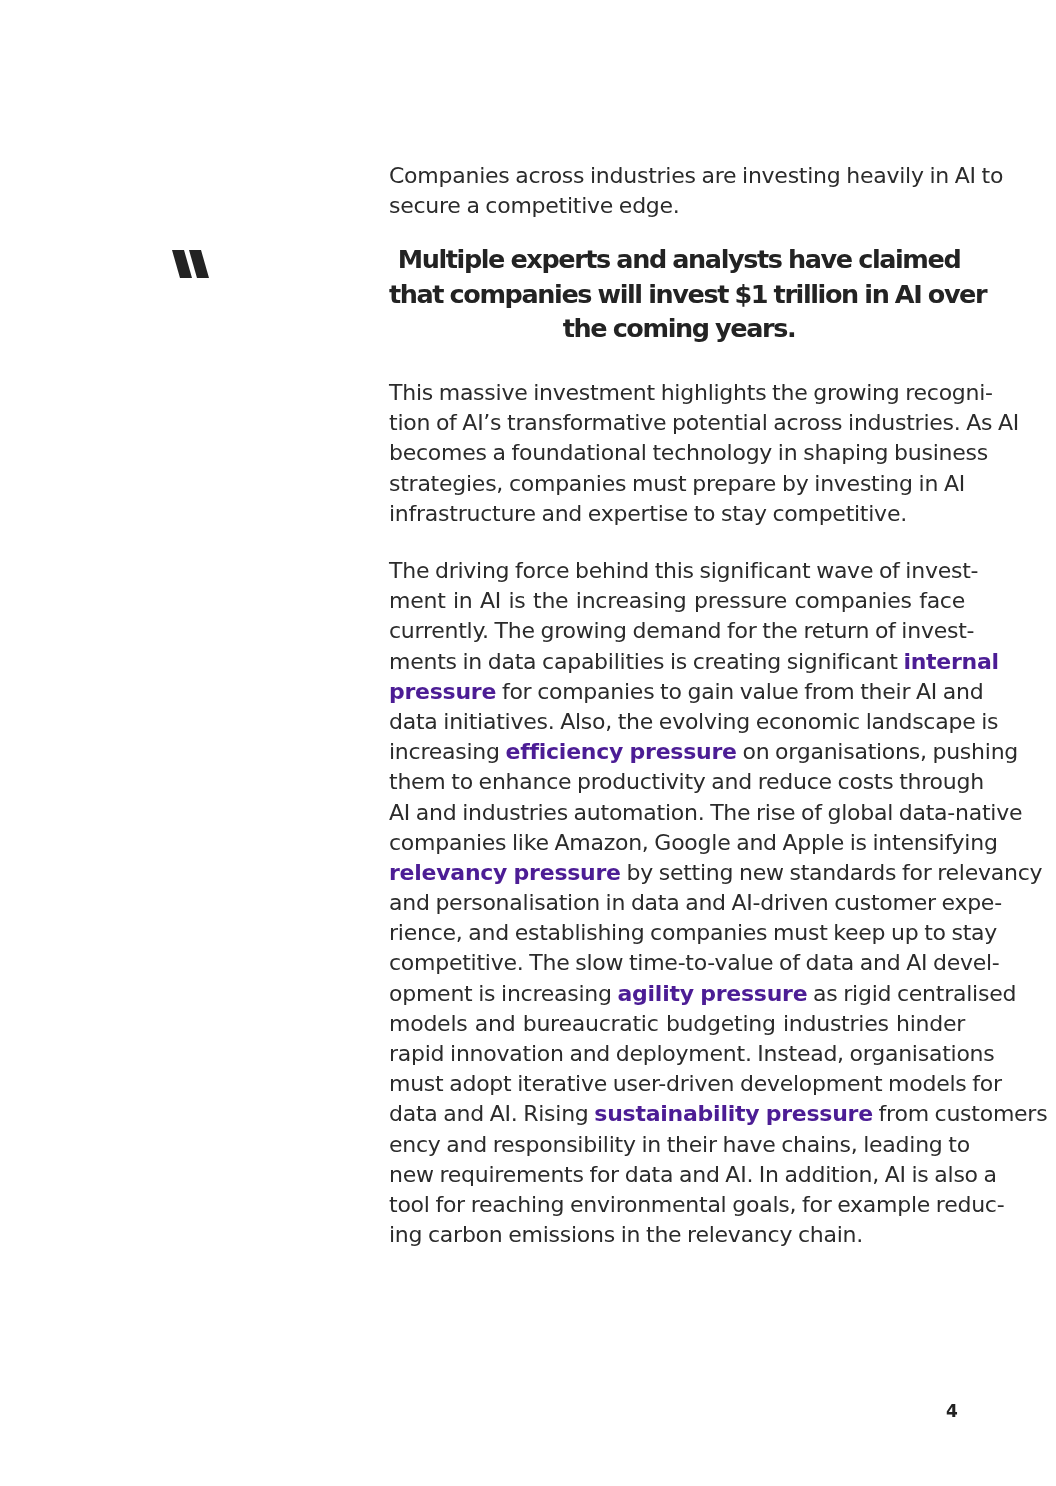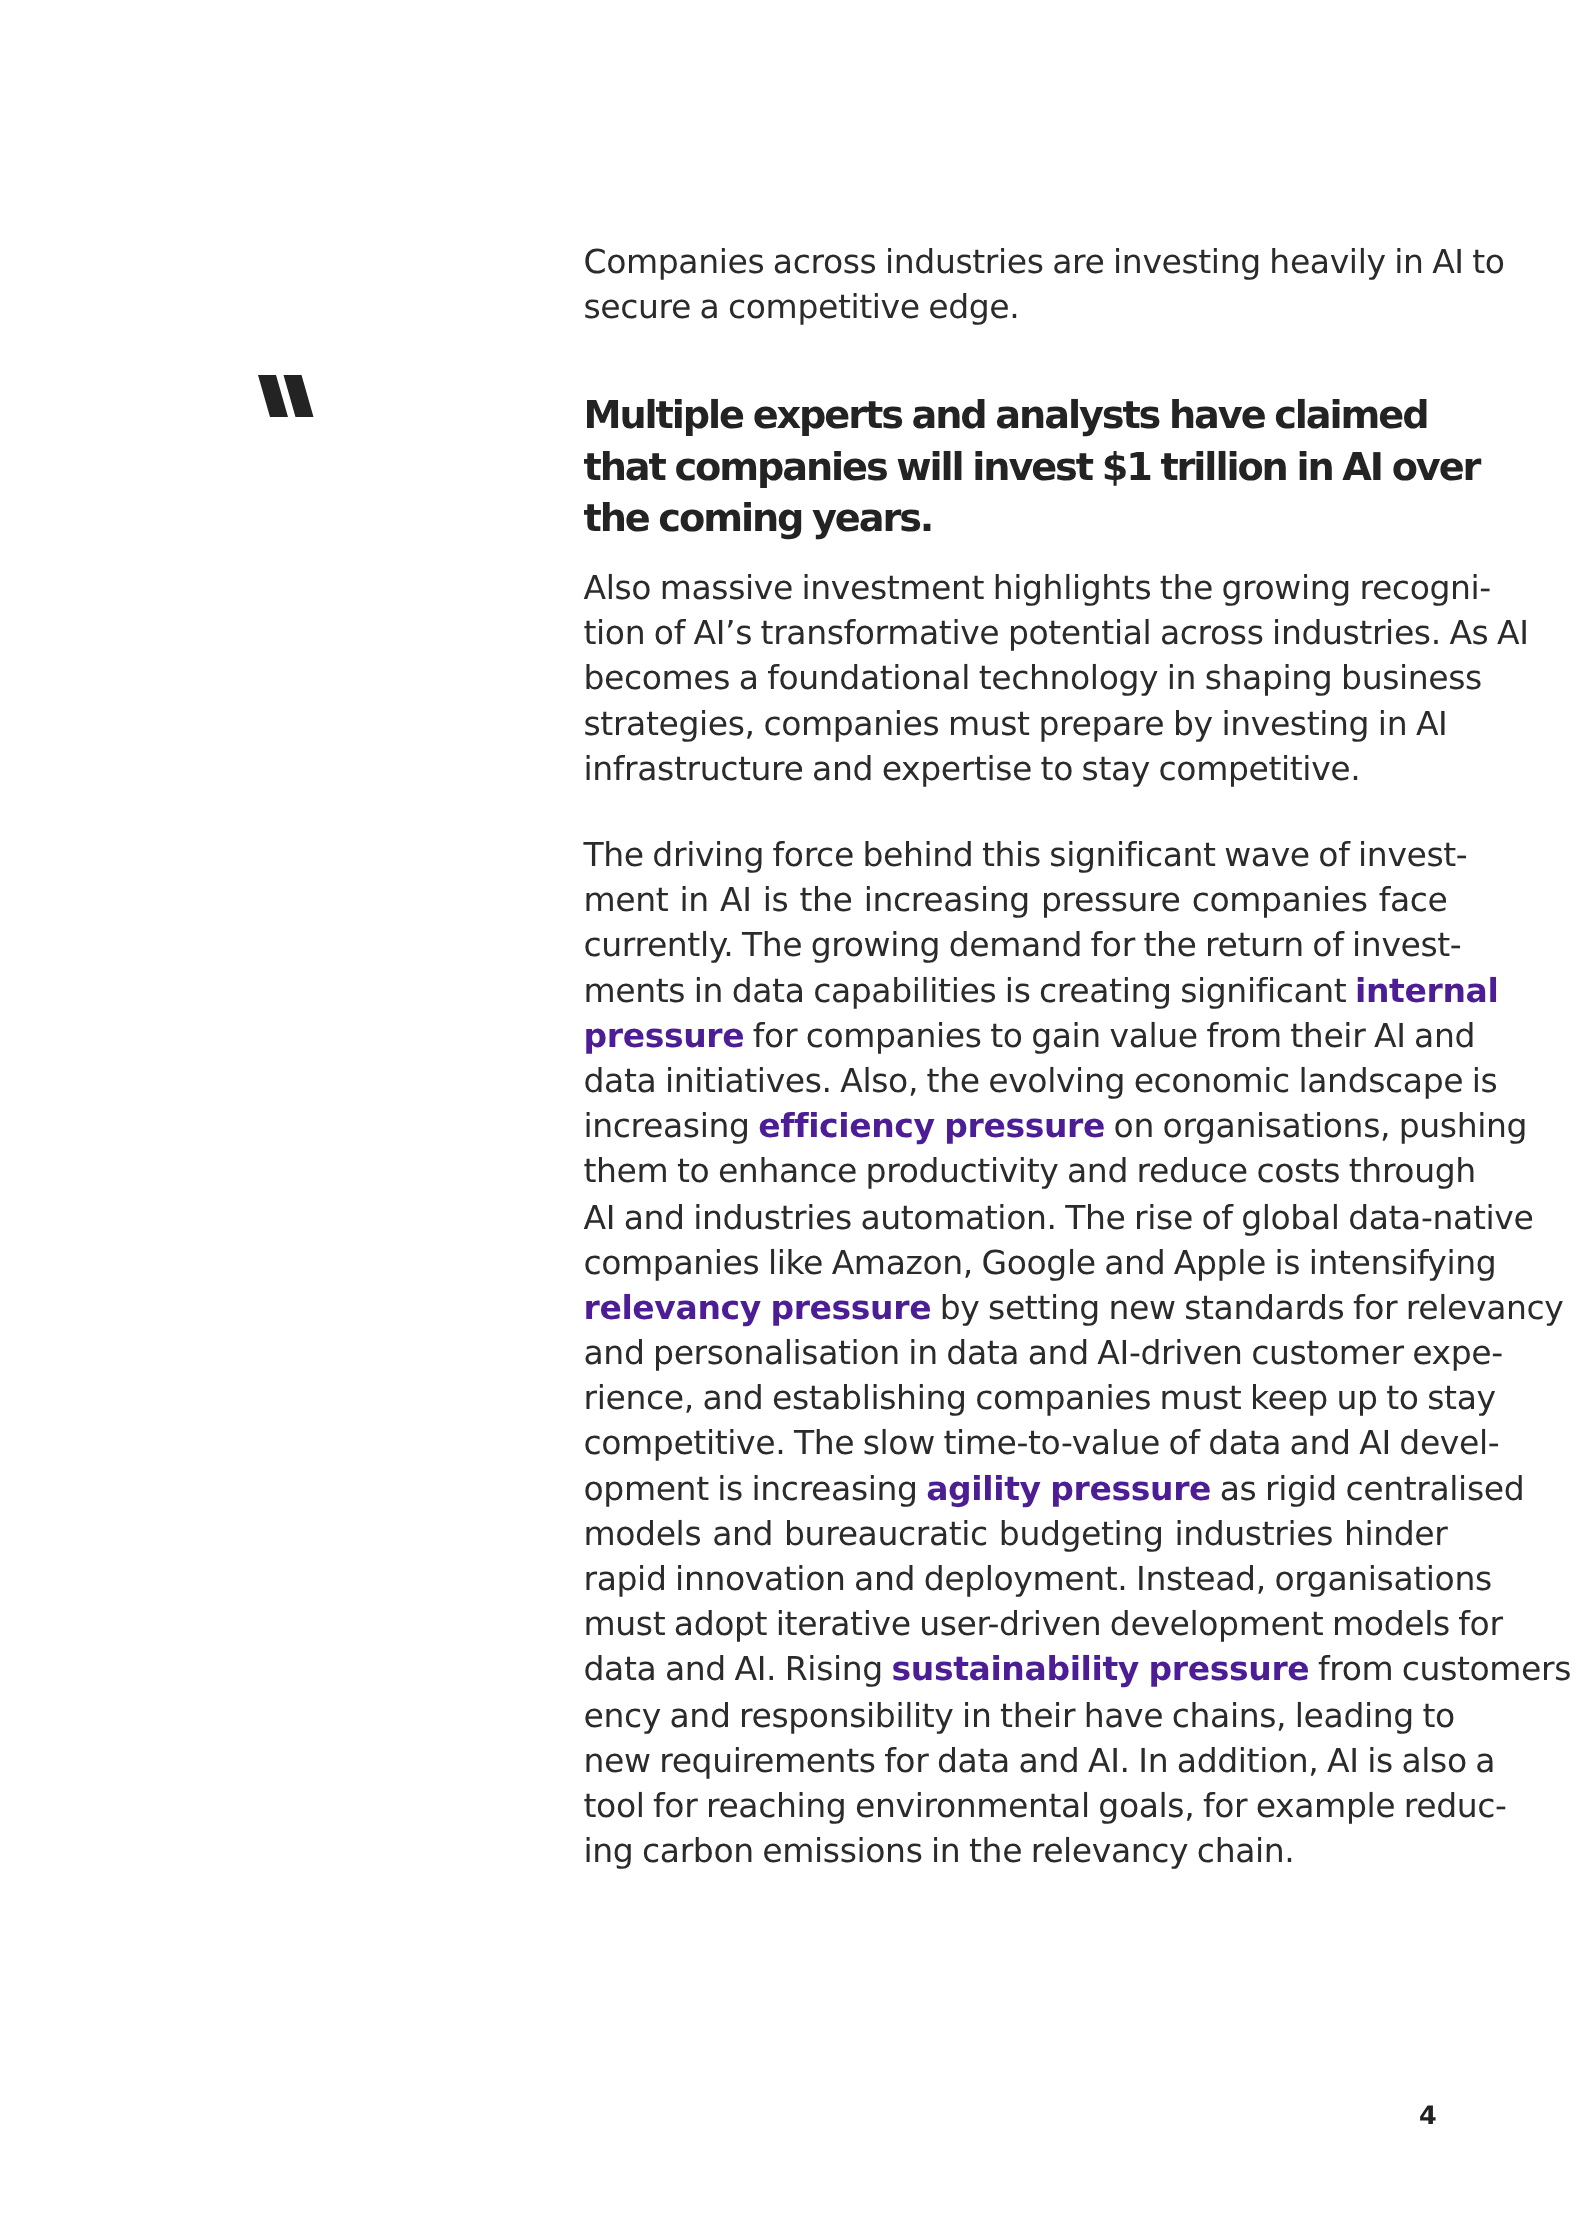--- a/index.html
+++ b/index.html
@@ -5,21 +5,21 @@
   html, body { margin: 0; padding: 0; background: #ffffff; }
   body { width: 1056px; height: 1486px; position: relative; overflow: hidden;
          font-family: "DejaVu Sans", sans-serif; color: #2b2b2b; }
   .col { position: absolute; left: 389px; width: 576px; }
   .line { display: block; height: 30.2px; line-height: 30.2px; font-size: 22px;
           white-space: nowrap; text-align: justify; text-align-last: justify;
           letter-spacing: -0.25px; word-spacing: -1px; }
   .line.last { text-align-last: left; }
   .line b { font-weight: bold; color: #4c1d95; }
   .p-intro { top: 161px; }
-  .quote { position: absolute; left: 389px; top: 260px; width: 580px; }
+  .quote { position: absolute; left: 389px; top: 242px; width: 580px; text-align: center; }
   .qline { display: block; height: 34.5px; line-height: 34.5px; font-size: 25.5px;
            font-weight: bold; color: #232323; white-space: nowrap; letter-spacing: -1.4px; word-spacing: -1px; }
   .p1 { top: 378px; }
   .p2 { top: 556px; }
   .quote-mark { position: absolute; left: 172px; top: 250px; width: 44px; height: 28px; }
   .page-num { position: absolute; left: 946px; top: 1401px; font-size: 17px; font-weight: bold; color: #222; }
 </style>
 </head>
 <body>
 
@@ -33,21 +33,21 @@
   <span class="line last">secure a competitive edge.</span>
 </div>
 
 <div class="quote">
   <span class="qline">Multiple experts and analysts have claimed</span>
   <span class="qline">that companies will invest $1 trillion in AI over</span>
   <span class="qline">the coming years.</span>
 </div>
 
 <div class="col p1">
-  <span class="line">Also massive investment highlights the growing recogni-</span>
+  <span class="line">This massive investment highlights the growing recogni-</span>
   <span class="line">tion of AI’s transformative potential across industries. As AI</span>
   <span class="line">becomes a foundational technology in shaping business</span>
   <span class="line">strategies, companies must prepare by investing in AI</span>
   <span class="line last">infrastructure and expertise to stay competitive.</span>
 </div>
 
 <div class="col p2" id="p2">
     <span class="line">The driving force behind this significant wave of invest-</span>
     <span class="line">ment in AI is the increasing pressure companies face</span>
     <span class="line">currently. The growing demand for the return of invest-</span>

